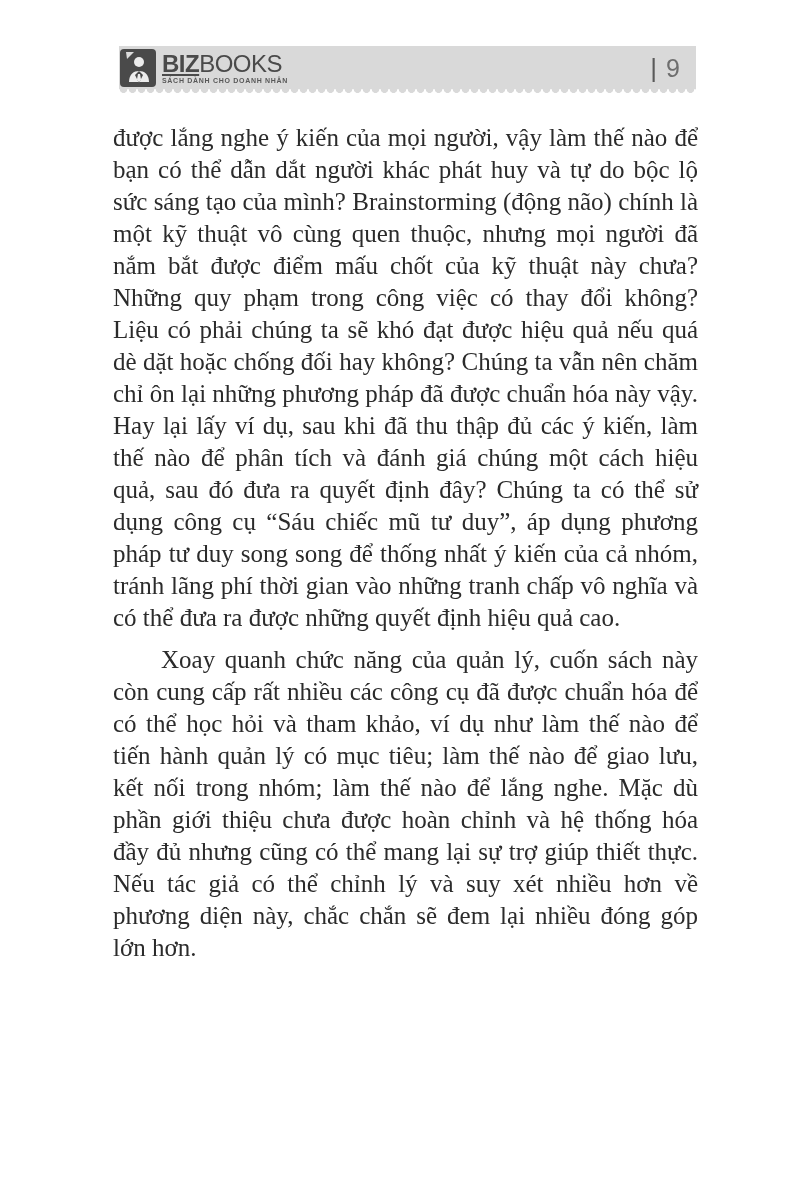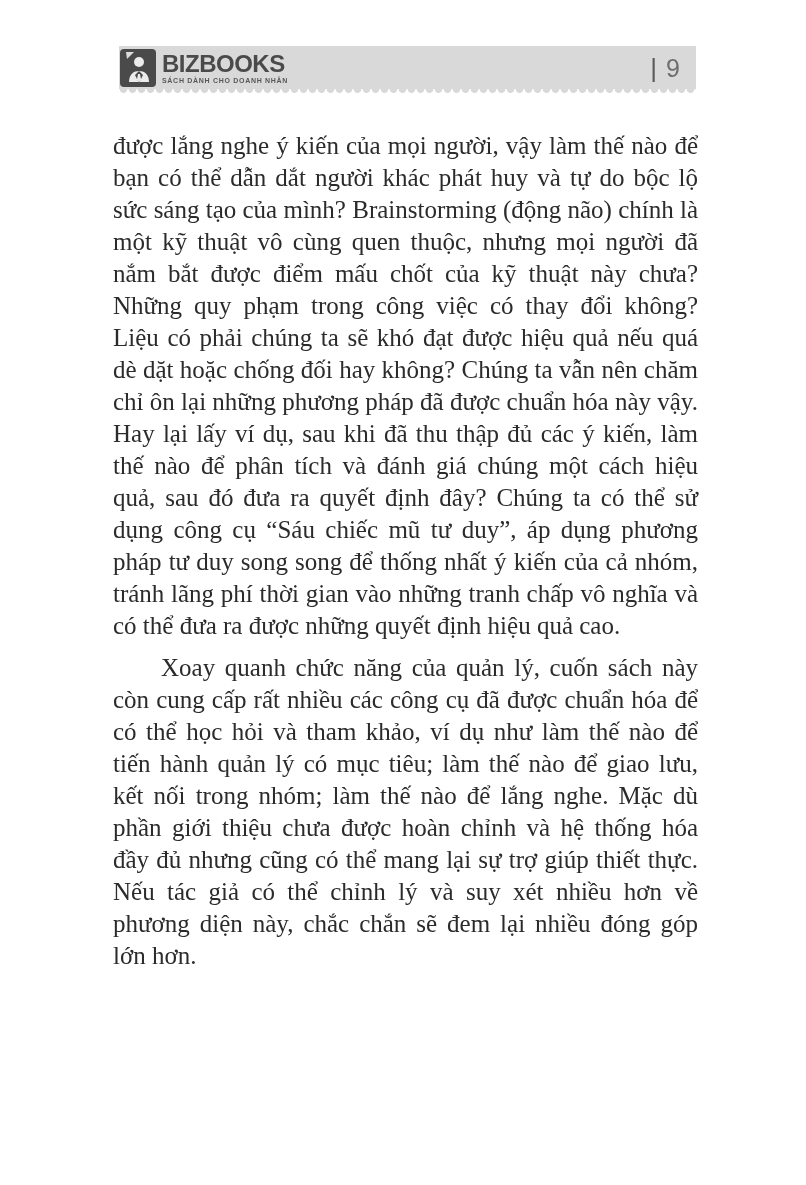--- a/index.html
+++ b/index.html
@@ -9,33 +9,33 @@
   .band{position:absolute;left:119px;top:46px;width:577px;height:43px;background:#d9d9d9;
         display:flex;align-items:center;justify-content:space-between;box-sizing:border-box;}
   .scallop{position:absolute;left:0;right:0;bottom:-5px;height:5px;pointer-events:none;
         background-image:radial-gradient(circle at 4.5px 0px,#d9d9d9 3.6px,rgba(217,217,217,0) 4.2px);
         background-size:9px 5px;background-repeat:repeat-x;}
   .logo{display:flex;align-items:center;gap:6px;margin-left:1px;}
   .logo-icon{display:block;height:38px;}
   .logo-icon svg{display:block;}
   .logo-text{display:flex;flex-direction:column;justify-content:center;}
   .brand{font-family:"Liberation Sans",sans-serif;color:#4a4a4a;font-size:24px;line-height:23px;letter-spacing:-0.5px;}
-  .brand .biz{font-weight:bold;}
-  .brand .books{font-weight:bold;}
+  .brand .biz{font-weight:bold;text-decoration:underline;}
+  .brand .books{font-weight:normal;}
   .tagline{font-family:"Liberation Sans",sans-serif;font-size:7px;font-weight:bold;color:#585858;
         letter-spacing:0.7px;margin-top:2px;}
   .pagenum{display:flex;align-items:center;margin-right:16px;font-family:"Liberation Sans",sans-serif;}
   .pagenum .bar{font-size:26px;font-weight:300;color:#5a5a5a;margin-right:9px;line-height:26px;}
   .pagenum .num{font-size:25px;color:#6e6e6e;line-height:26px;}
 
   
   .content{position:absolute;left:113px;top:122px;width:585px;
         font-family:"Liberation Serif","DejaVu Serif",serif;
         font-size:25px;line-height:32px;color:#2b2b2b;text-align:justify;}
-  .para{margin:8px 0 10px 0;text-indent:48px;}
+  .para{margin:0 0 10px 0;text-indent:48px;}
   .para.first{text-indent:0;}
 </style>
 </head>
 <body>
 
 <div class="page">
 
   <header class="band">
     <div class="logo">
       <span class="logo-icon">

